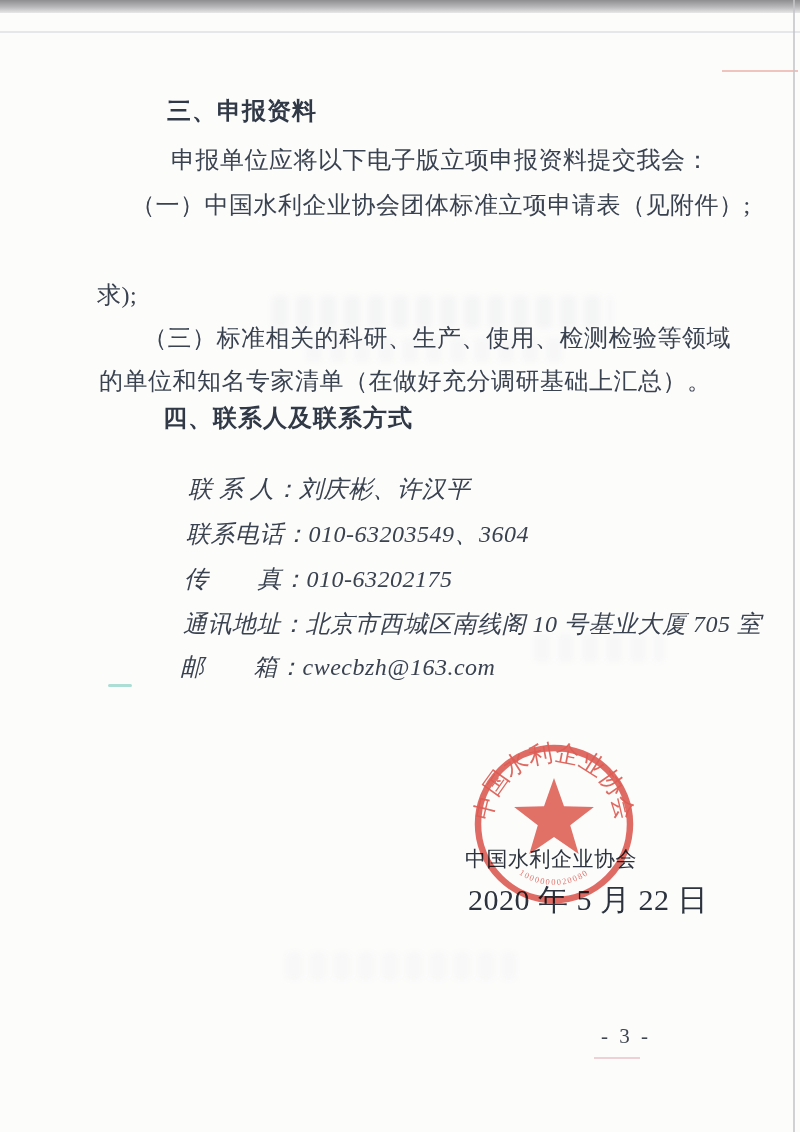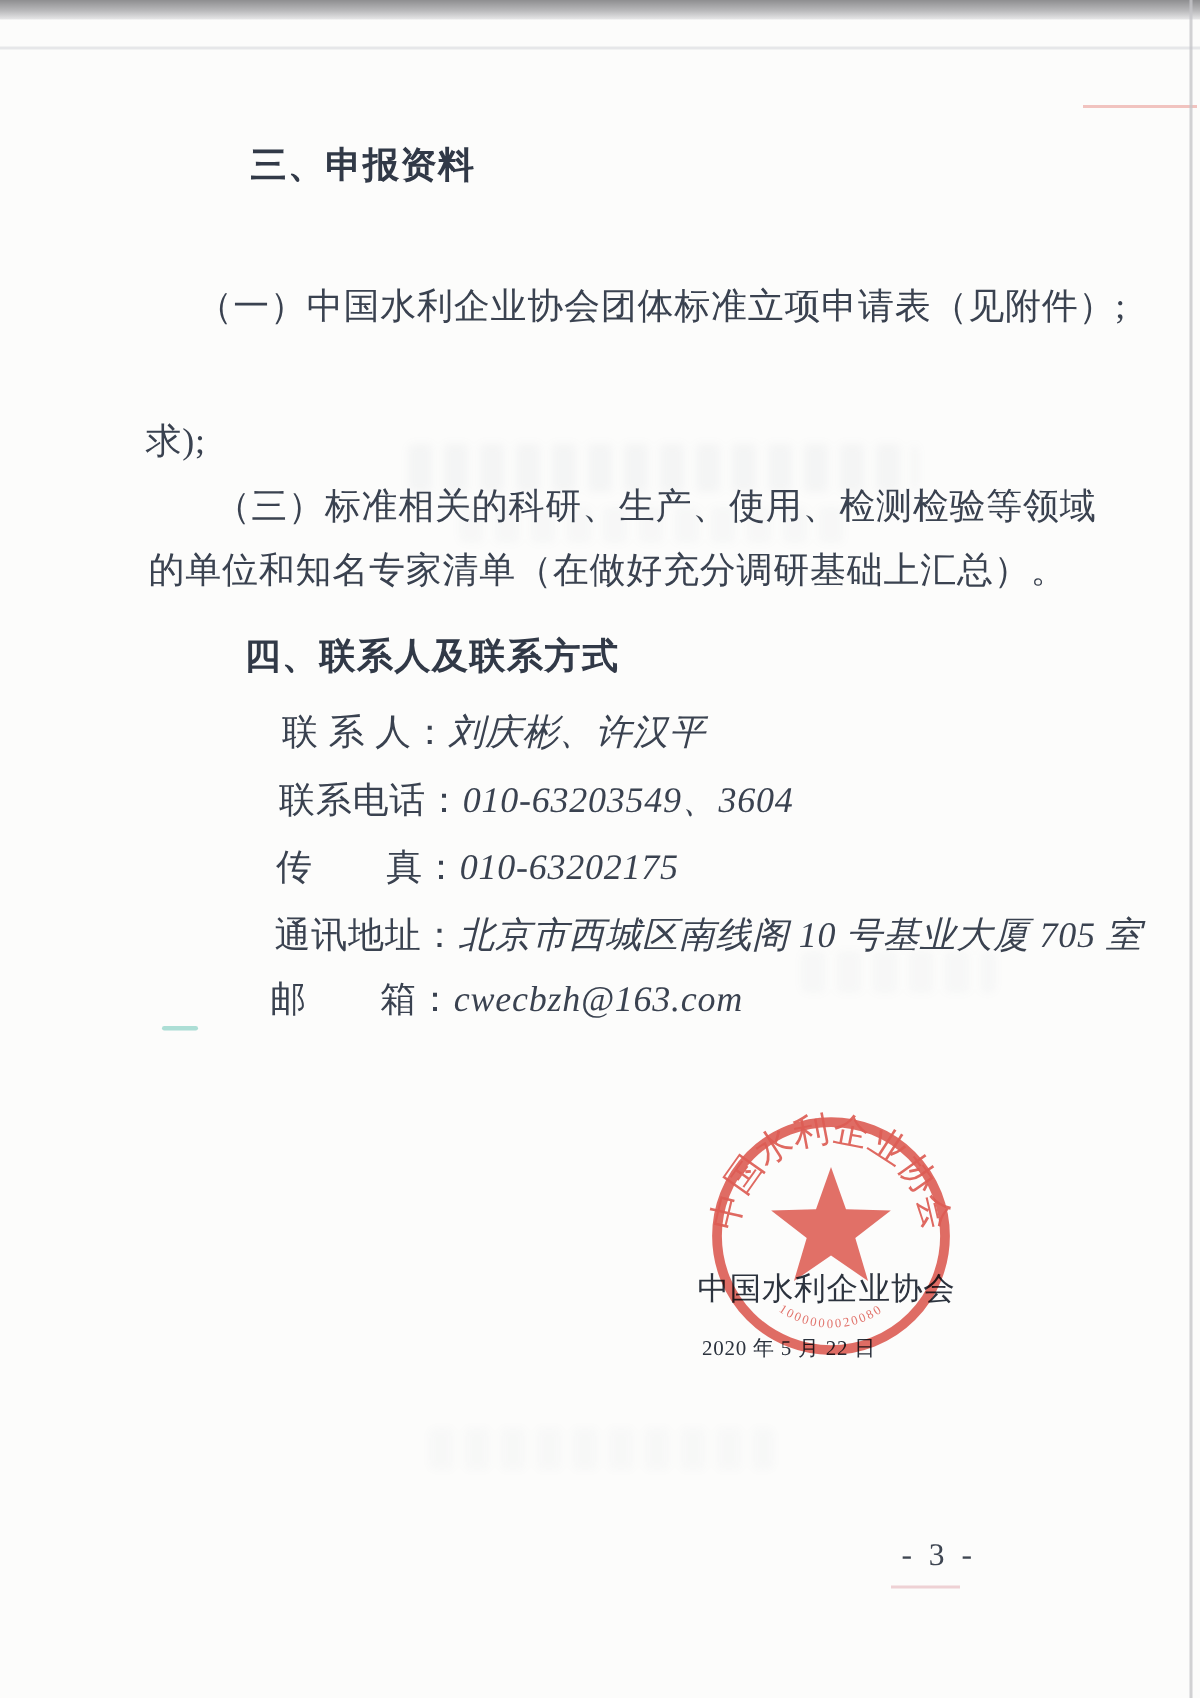--- a/index.html
+++ b/index.html
@@ -31,24 +31,24 @@
     background: repeating-linear-gradient(90deg, rgba(122,136,152,.12) 0 16px, rgba(0,0,0,0) 16px 24px); }
   .ghost1 { left: 272px; top: 296px; width: 340px; height: 32px; }
   .ghost2 { left: 306px; top: 338px; width: 260px; height: 24px; opacity: .35; }
   .ghost3 { left: 534px; top: 634px; width: 130px; height: 28px; opacity: .35; }
   .ghost4 { left: 286px; top: 952px; width: 230px; height: 28px; opacity: .3; }
 
   .line { position: absolute; white-space: pre; color: #3a4250;
     font-size: 24px; line-height: 28px; letter-spacing: .5px; }
   .heading { font-family: Liberation Serif, serif;
     font-weight: 700; color: #313947; letter-spacing: 1px; }
-  .contact-label { display: inline-block; }
+  .contact-label { display: inline-block; font-style: italic; }
   .contact-value { display: inline-block; font-style: italic; }
 
-  .sig { color: #2c333e; font-size: 14px; letter-spacing: .5px; }
+  .sig { color: #2c333e; font-size: 30px; letter-spacing: .5px; }
   .page-num { position: absolute; top: 1024px; left: 601px; color: #3f4652;
     font-size: 21px; letter-spacing: 3px; white-space: pre; }
 
   .seal { position: absolute; left: 468px; top: 738px; width: 176px; height: 176px;
     mix-blend-mode: multiply; opacity: .92; }
   .seal text { font-family: "Liberation Serif", "DejaVu Serif", serif; }
 </style>
 </head>
 <body>
 
@@ -60,31 +60,32 @@
   <div class="right-edge"></div>
   <div class="cyan-mark"></div>
   <div class="pink-mark"></div>
   <div class="ghost ghost1"></div>
   <div class="ghost ghost2"></div>
   <div class="ghost ghost3"></div>
   <div class="ghost ghost4"></div>
 
   <div class="line heading" style="left:167px; top:97px;">三、申报资料</div>
 
+  <div class="line" style="left:171px; top:146px;">申报单位应将以下电子版立项申报资料提交我会：</div>
 
   <div class="line" style="left:131px; top:191px;text-align:right;">（一）中国水利企业协会团体标准立项申请表（见附件）;</div>
 
 
   <div class="line" style="left:97px; top:281px;">求);</div>
 
   <div class="line" style="left:131px; top:324px;margin-left:12px;">（三）标准相关的科研、生产、使用、检测检验等领域</div>
 
   <div class="line" style="left:99px; top:367px;">的单位和知名专家清单（在做好充分调研基础上汇总）。</div>
 
-  <div class="line heading" style="left:163px; top:404px;margin-top:20px;">四、联系人及联系方式</div>
+  <div class="line heading" style="left:163px; top:404px;">四、联系人及联系方式</div>
 
   <div class="line" style="left:162px; top:447px;">
     <span class="contact-label">联 系 人：</span><span class="contact-value">刘庆彬、许汉平</span>
   </div>
 
   <div class="line" style="left:160px; top:492px;">
     <span class="contact-label">联系电话：</span><span class="contact-value">010-63203549、3604</span>
   </div>
 
   <div class="line" style="left:158px; top:537px;">

